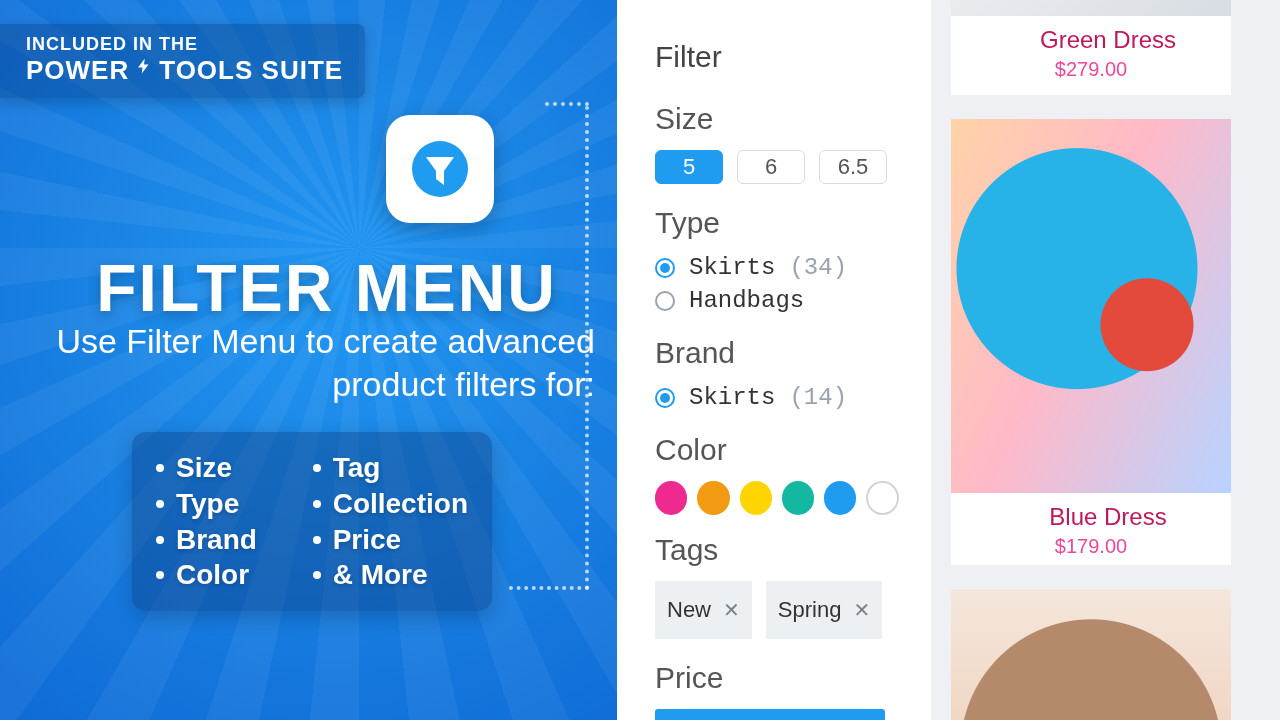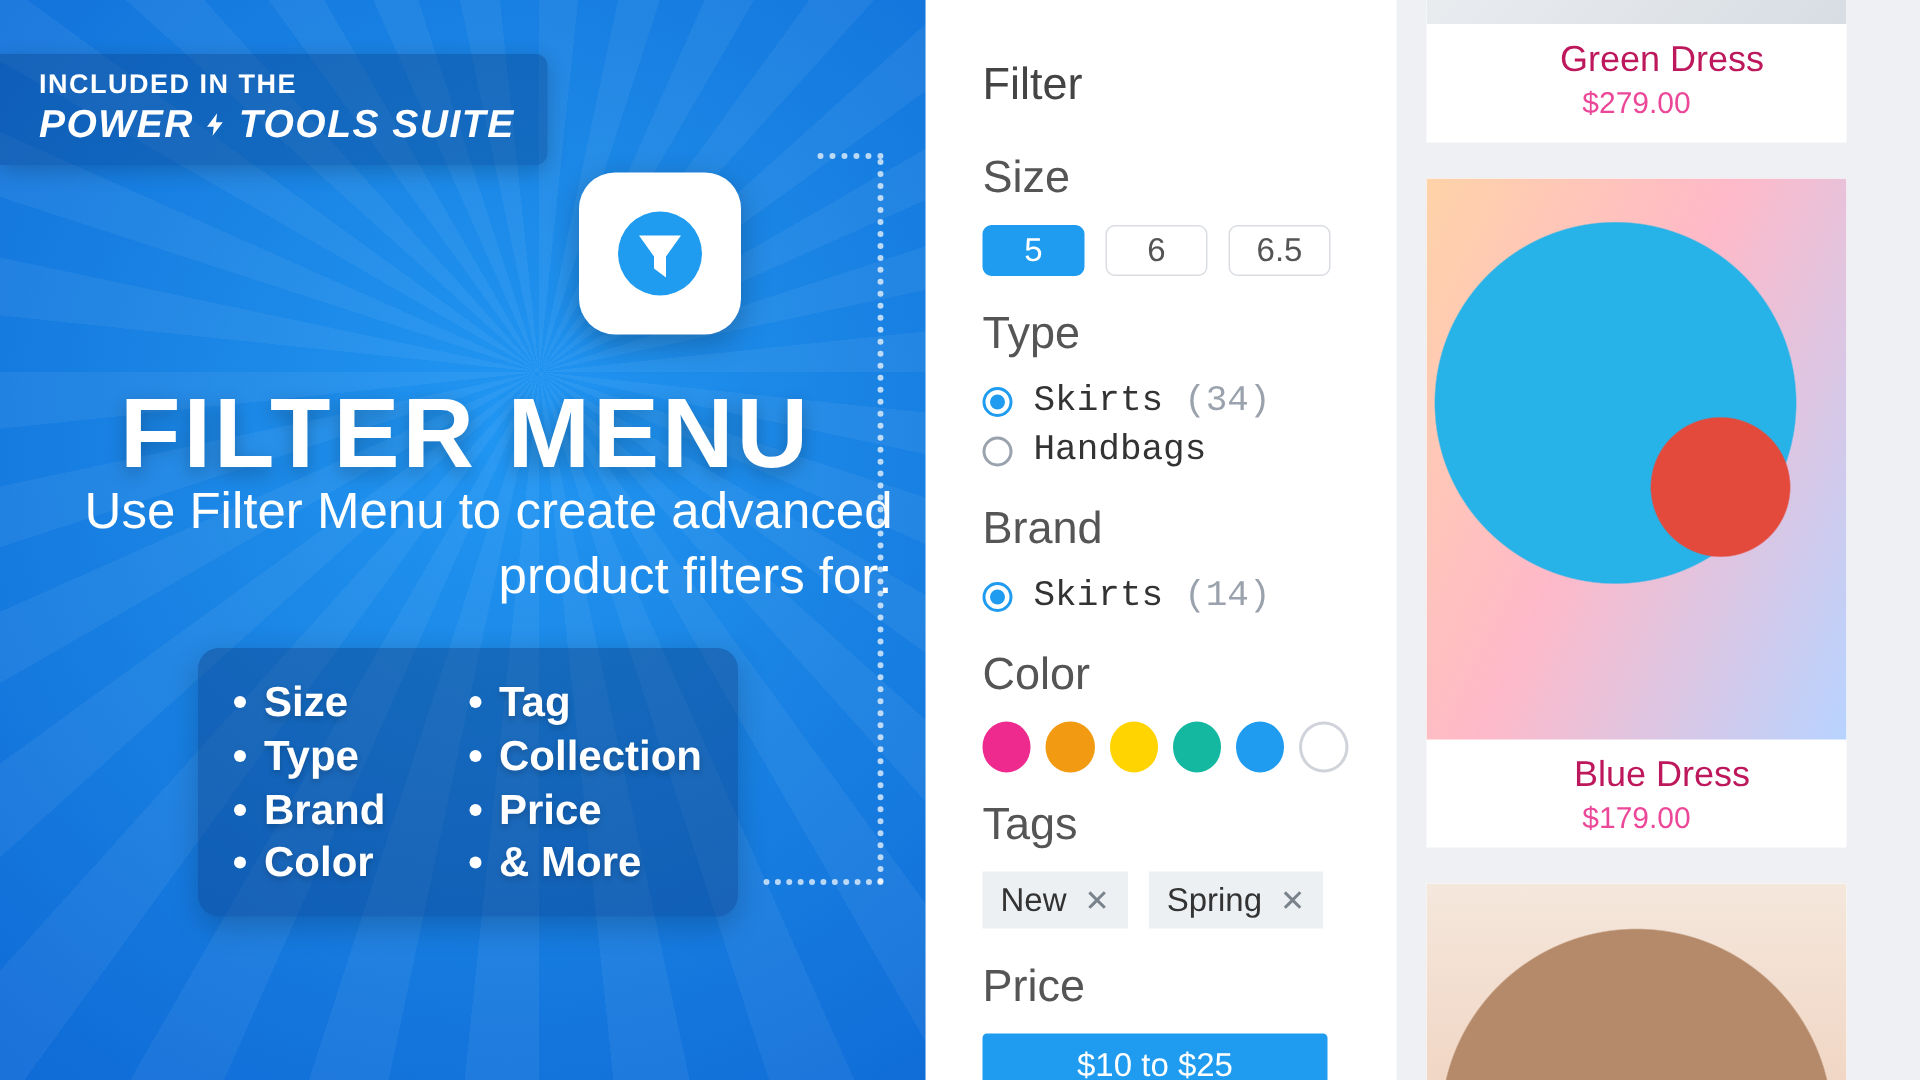--- a/index.html
+++ b/index.html
@@ -14,43 +14,43 @@
   }
   
   .promo::before{
     content:""; position:absolute; inset:-200px; pointer-events:none;
     background:
       repeating-conic-gradient(from 0deg at 55% 40%,
         rgba(255,255,255,0.05) 0deg 6deg,
         rgba(255,255,255,0)   6deg 12deg);
   }
   .badge {
-    position: absolute; left: 0; top: 36px;
+    position: absolute; left: 0; top: 24px;
     background: rgba(7,55,120,.35);
     border-radius: 0 8px 8px 0;
     padding: 10px 22px 12px 26px;
     box-shadow: 0 4px 14px rgba(0,0,0,.2);
   }
   .badge .line1 { font-size: 18px; font-weight: 800; letter-spacing: 1px; }
-  .badge .line2 { font-size: 26px; font-weight: 900; letter-spacing: 1px; display:flex; align-items:center; gap:4px;font-style:italic; }
+  .badge .line2 { font-size: 26px; font-weight: 900; letter-spacing: 1px; display:flex; gap:4px; }
   .bolt {
     display:inline-flex; width:22px; height:22px; align-items:center; justify-content:center;
   }
   .bolt svg{ width:18px; height:22px; fill:#fff; }
 
   .app-icon {
     position:absolute; left: 386px; top: 115px;
     width: 108px; height: 108px; border-radius: 24px; background:#fff;
     display:flex; align-items:center; justify-content:center;
     box-shadow: 0 6px 20px rgba(0,0,0,.25);
   }
   .app-icon svg{ width:64px; height:64px; }
 
   .promo-title{
-    position:absolute; left:0; right:0; top:250px; text-align:left;
+    position:absolute; left:0; right:0; top:250px; text-align:right;
     font-size:66px; font-weight:900; letter-spacing:2px; text-shadow:0 4px 12px rgba(0,0,0,.25);
     padding: 0 60px 0 80px;
   }
   .promo-sub{
     position:absolute; left:0; right:0; top:320px; text-align:right;
     font-size:34px; font-weight:500; line-height:1.25; padding: 0 22px;
   }
 
   .feature-box{
     position:absolute; left:132px; top:432px; width:360px;
@@ -98,21 +98,21 @@
   .radio.unchecked{ border-color:#9aa2ad; }
   .radio .fill{ width:10px; height:10px; border-radius:50%; background:#1f9cf0; }
   .count{ color:#9aa2ad; font-weight:300; }
 
   .swatches{ display:flex; gap:10px; margin-top:6px; margin-bottom:18px;}
   .swatch{ width:34px; height:34px; border-radius:50%; cursor:pointer; }
   .swatch.outline{ border:2px solid #d0d4da; background:#fff; }
 
   .tags-row{ display:flex; gap:14px; margin-bottom:22px;}
   .tag{
-    display:flex; align-items:center; gap:12px; background:#edf0f3; padding:6px 12px; font-size:22px; color:#333; cursor:default;
+    display:flex; align-items:center; gap:12px; background:#edf0f3; padding:16px 12px; font-size:22px; color:#333; cursor:default;
   }
   .tag .x{ color:#7a828c; cursor:pointer; font-size:20px; }
 
   .price-btn{
     width:230px; height:42px; margin-top:10px; background:#1f9cf0; color:#fff; font-size:22px;
     display:flex; align-items:center; justify-content:center; border:none; border-radius:3px 3px 0 0; cursor:pointer;
   }
 
   
   .products{ flex:1; padding:0 0 0 20px; display:flex; flex-direction:column; gap:24px; }

